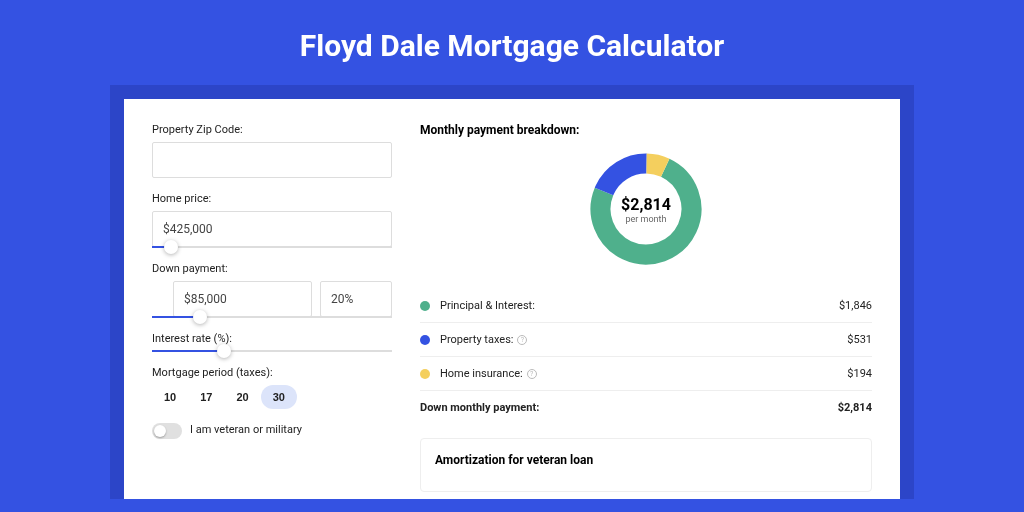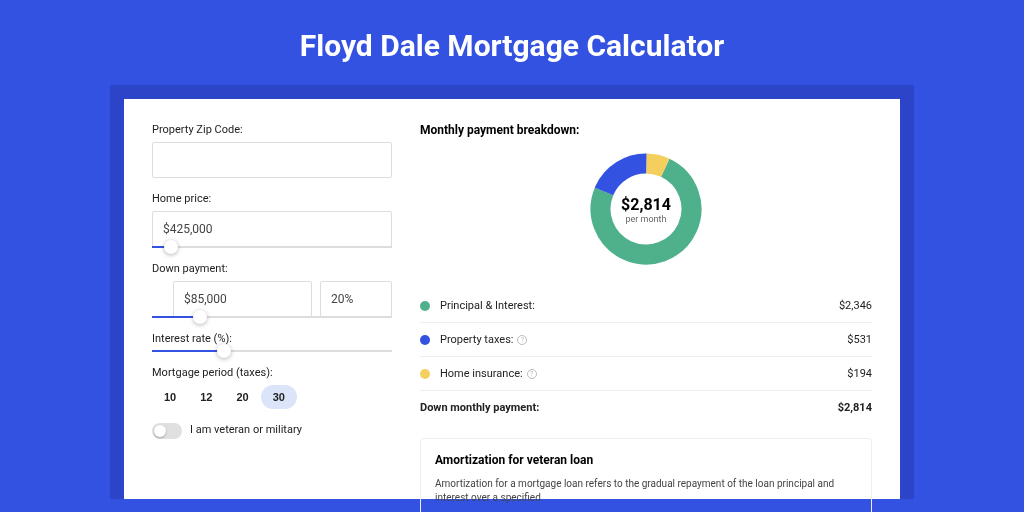--- a/index.html
+++ b/index.html
@@ -153,21 +153,21 @@
           <div class="label">Interest rate (%):</div>
           <div class="slider-line" style="--p:30%">
             <div class="slider-thumb" style="left:30%"></div>
           </div>
         </div>
 
         <div class="group">
           <div class="label">Mortgage period (taxes):</div>
           <div class="periods">
             <button class="period-btn">10</button>
-            <button class="period-btn">12</button>
+            <button class="period-btn">17</button>
             <button class="period-btn">20</button>
             <button class="period-btn active">30</button>
           </div>
         </div>
 
         <div class="toggle-row">
           <div class="toggle">
             <div class="toggle-knob"></div>
           </div>
           <div class="toggle-label">I am veteran or military</div>
@@ -187,21 +187,21 @@
             <div class="donut-center">
               <div class="donut-amount">$2,814</div>
               <div class="donut-sub">per month</div>
             </div>
           </div>
         </div>
 
         <div class="item-row">
           <div class="dot green"></div>
           <div class="item-label">Principal &amp; Interest:</div>
-          <div class="item-val">$2,346</div>
+          <div class="item-val">$1,846</div>
         </div>
         <div class="item-row">
           <div class="dot blue"></div>
           <div class="item-label">
             <span>Property taxes:</span>
             <span class="info-icon">?</span>
           </div>
           <div class="item-val">$531</div>
         </div>
         <div class="item-row">
@@ -212,19 +212,18 @@
           </div>
           <div class="item-val">$194</div>
         </div>
         <div class="total-row">
           <div class="item-label">Down monthly payment:</div>
           <div class="item-val">$2,814</div>
         </div>
 
         <div class="amort-box">
           <div class="amort-title">Amortization for veteran loan</div>
-          <div class="amort-text">Amortization for a mortgage loan refers to the gradual repayment of the loan principal and interest over a specified</div>
         </div>
       </div>
 
     </div>
   </div>
 </div>
 
 </body></html>

